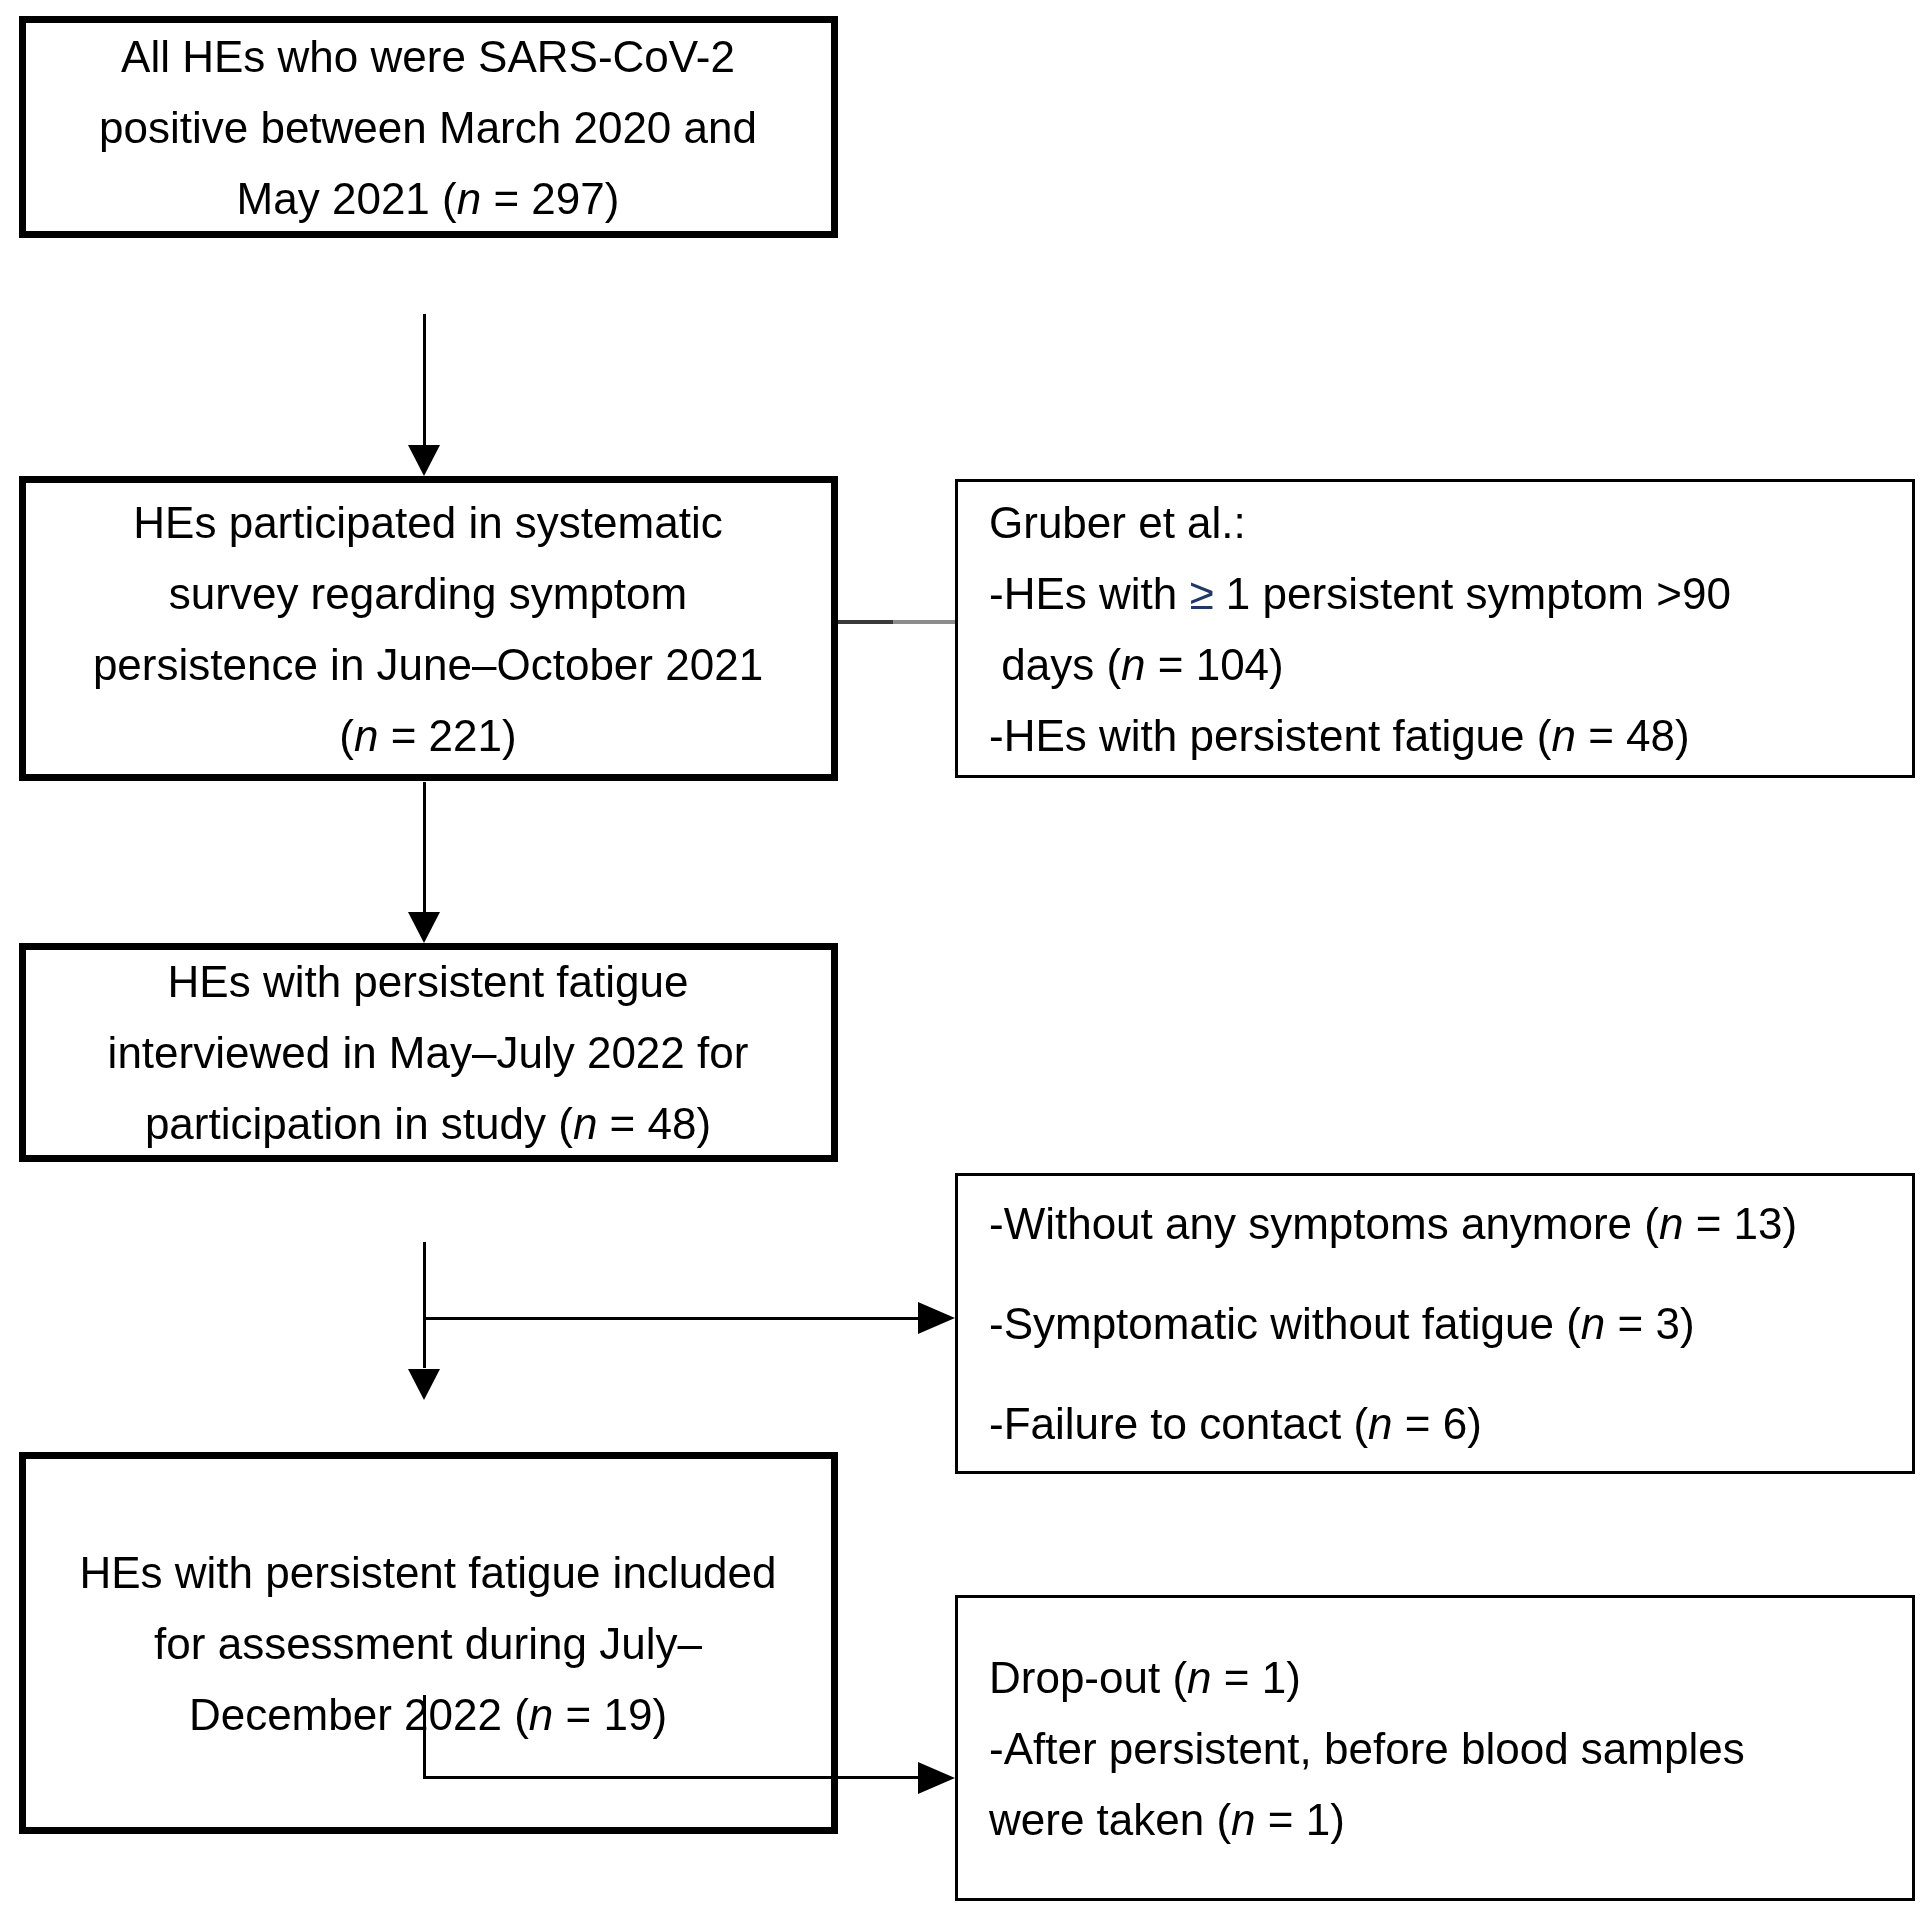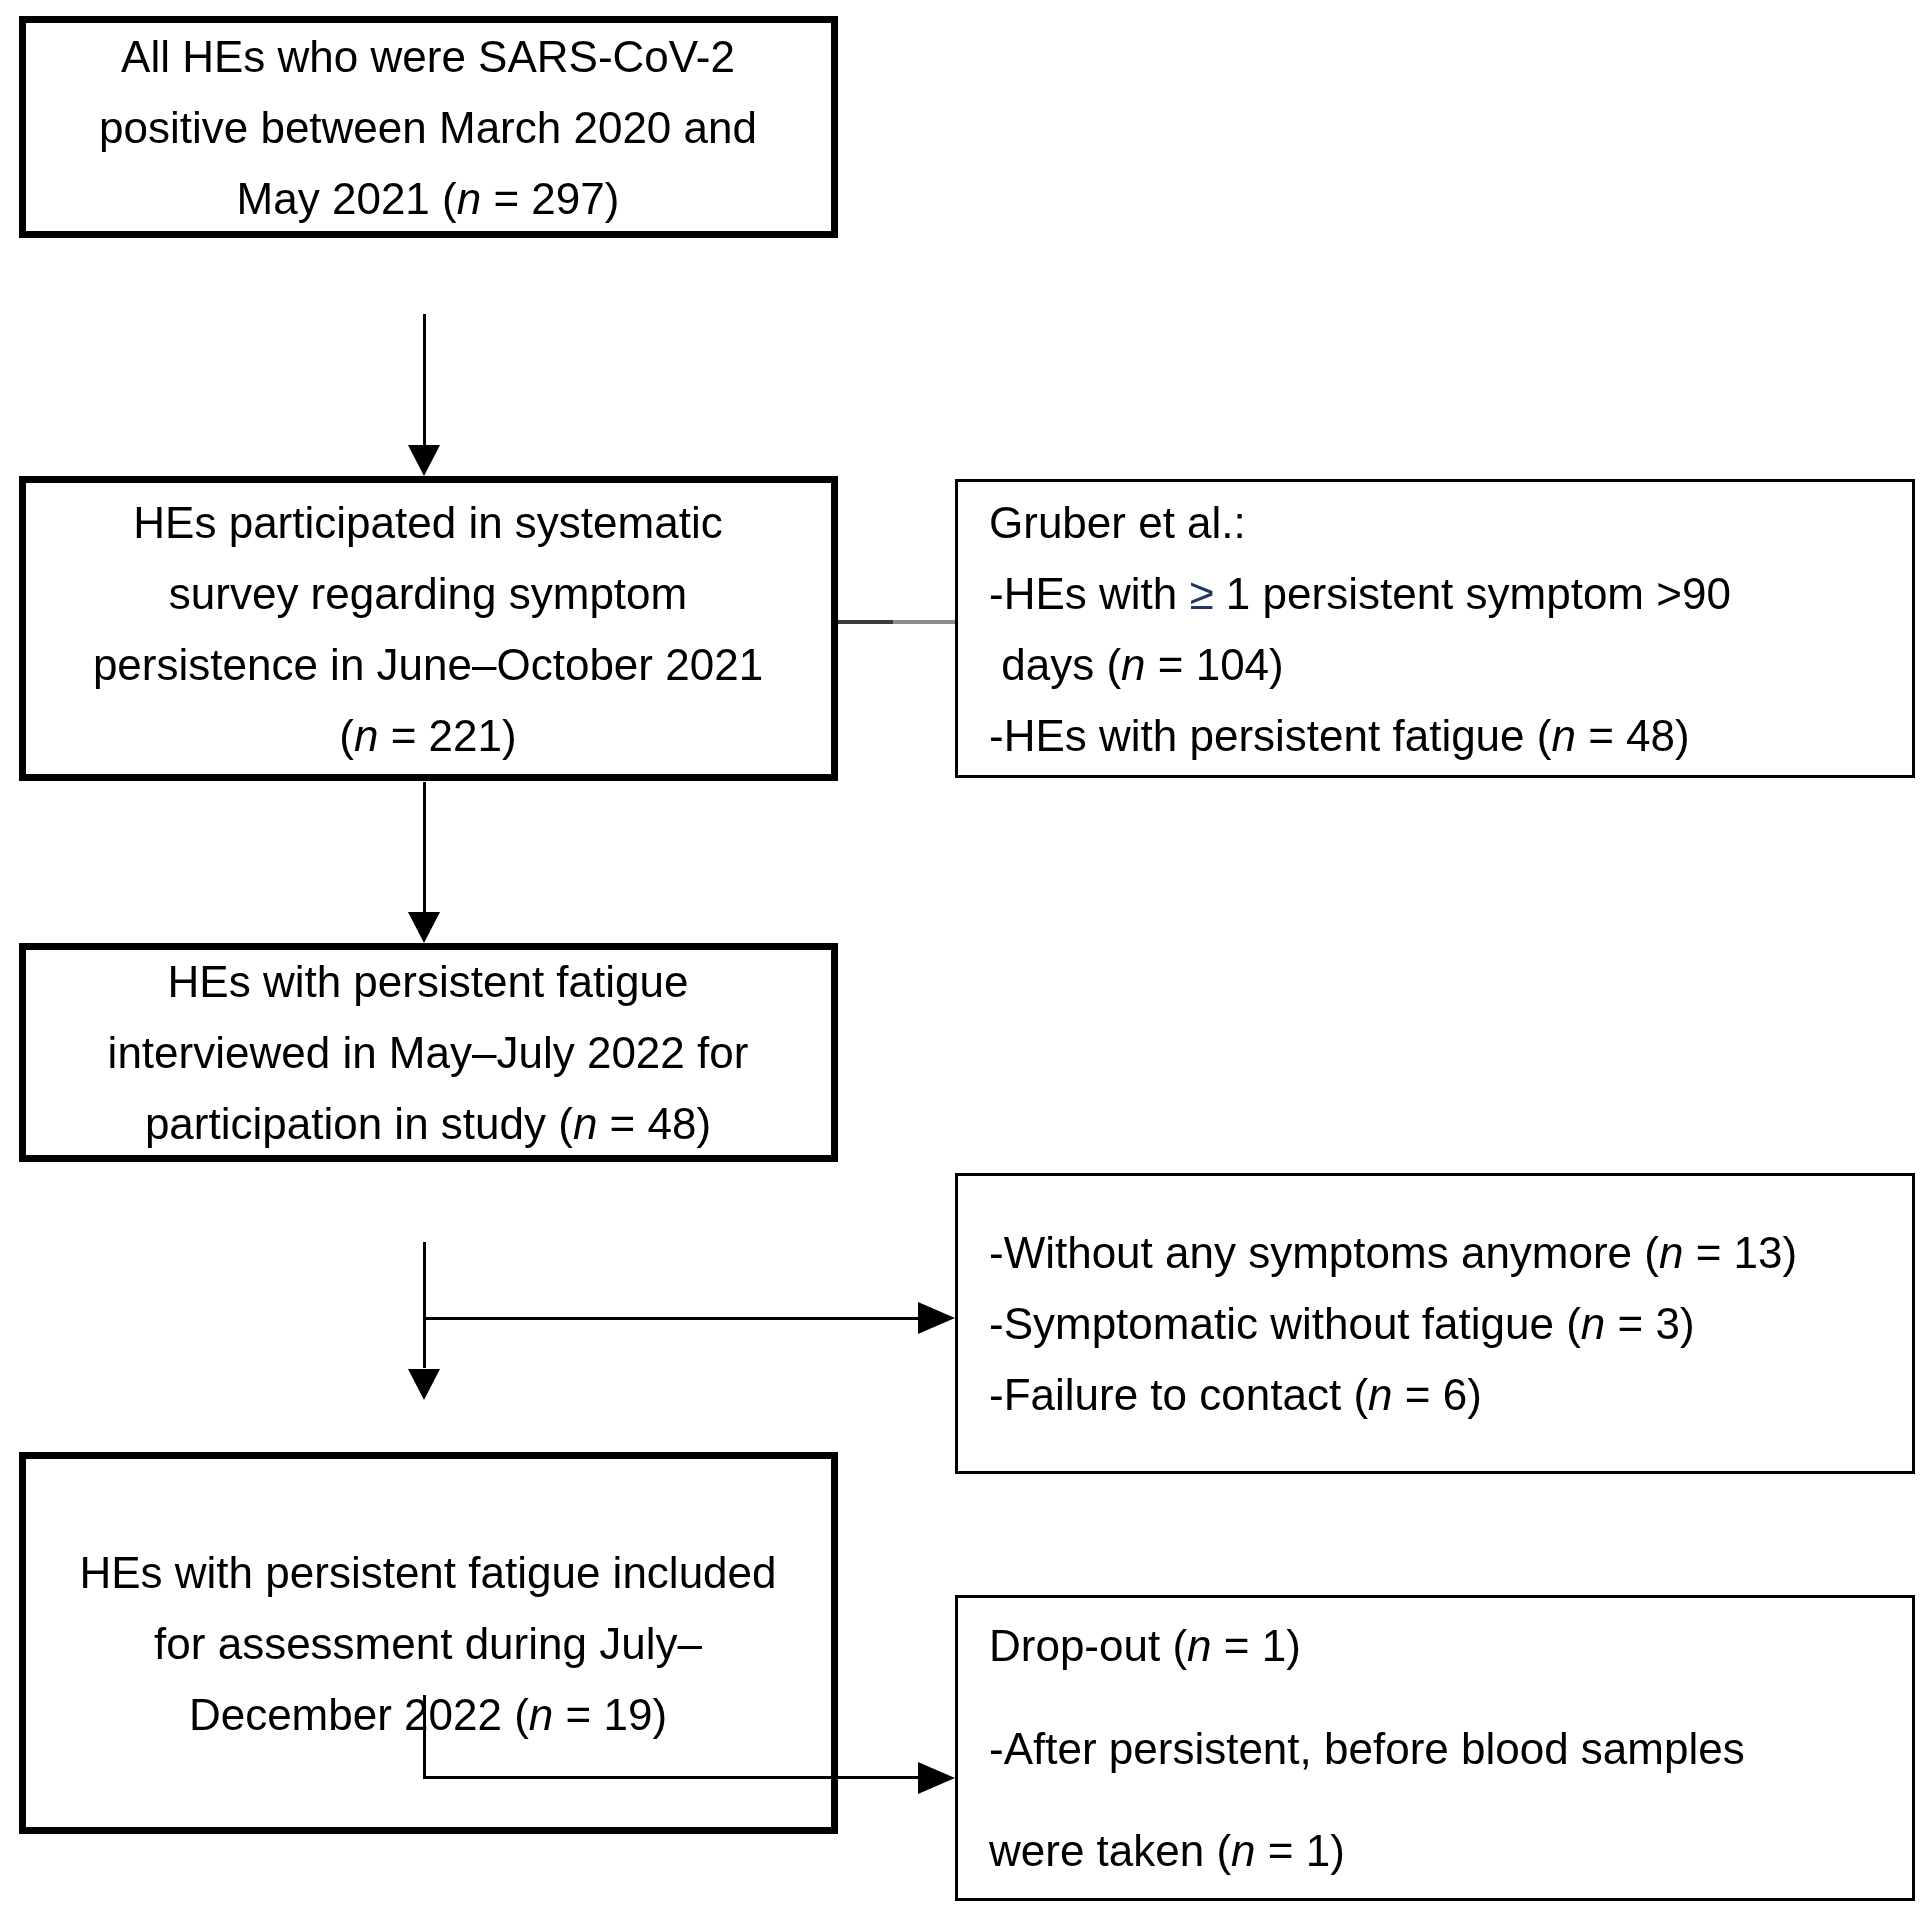--- a/index.html
+++ b/index.html
@@ -117,27 +117,27 @@
       <div class="line">December 2022 (<i>n</i> = 19)</div>
     </div>
 
   <div class="side-box" style="top:479px; height:299px;">
       <div class="line">Gruber et al.:</div>
       <div class="line">-HEs with <span class="geq">≥</span> 1 persistent symptom &gt;90</div>
       <div class="line"> days (<i>n</i> = 104)</div>
       <div class="line">-HEs with persistent fatigue (<i>n</i> = 48)</div>
     </div>
 
-  <div class="side-box" style="top:1173px; height:301px;">
+  <div class="side-box" style="top:1173px; height:301px;justify-content:space-between;">
       <div class="line">-Without any symptoms anymore (<i>n</i> = 13)</div>
       <div class="line">-Symptomatic without fatigue (<i>n</i> = 3)</div>
       <div class="line">-Failure to contact (<i>n</i> = 6)</div>
     </div>
 
-  <div class="side-box" style="top:1595px; height:306px;justify-content:space-between;">
+  <div class="side-box" style="top:1595px; height:306px;">
       <div class="line">Drop-out (<i>n</i> = 1)</div>
       <div class="line">-After persistent, before blood samples</div>
       <div class="line">were taken (<i>n</i> = 1)</div>
     </div>
 
   <div class="vline" style="top:314px; height:131px;"></div>
   <div class="arrow-down" style="top:445px;"></div>
 
   <div class="gray-connector"></div>
 

